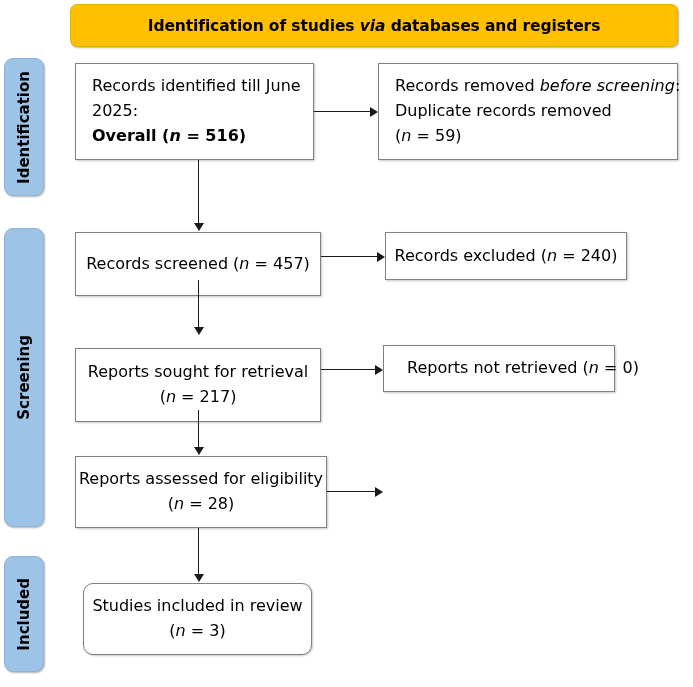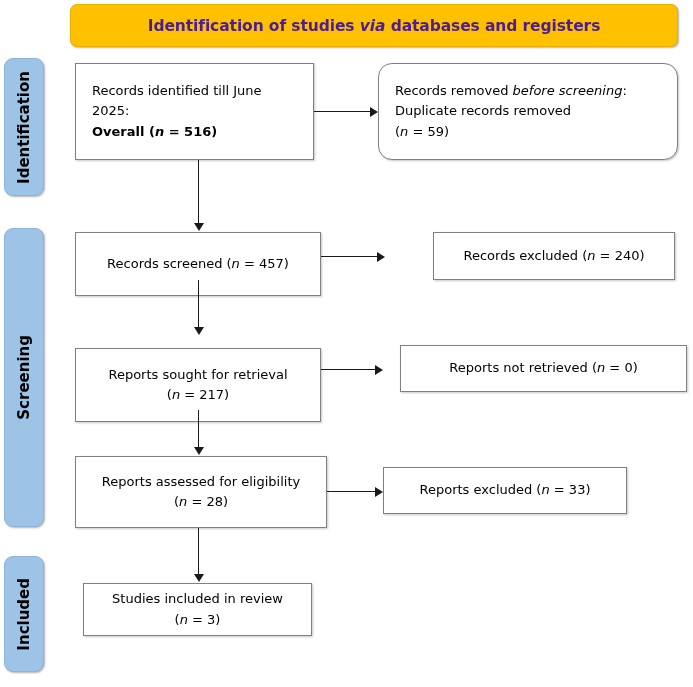--- a/index.html
+++ b/index.html
@@ -30,21 +30,21 @@
     border-radius: 7px;
     box-sizing: border-box;
     display: flex;
     align-items: center;
     justify-content: center;
     box-shadow: 1px 1px 2px rgba(0,0,0,0.30);
   }
   .banner-text {
     font-size: 15.5px;
     font-weight: bold;
-    color: #4c1d95;
+    color: #000000;
     letter-spacing: -0.1px;
     text-align: center;
     white-space: nowrap;
   }
   .banner-text i { font-style: italic; }
 
   
   .stage {
     position: absolute;
     left: 4px;
@@ -76,62 +76,62 @@
     position: absolute;
     background: #ffffff;
     border: 1px solid #808080;
     box-sizing: border-box;
     display: flex;
     flex-direction: column;
     justify-content: center;
     box-shadow: 1px 1px 2px rgba(0,0,0,0.22);
   }
   .box .line {
-    font-size: 13px;
+    font-size: 16px;
     color: #000000;
     line-height: 1.55;
     white-space: nowrap;
   }
   .box.padleft .line { padding-left: 16px; }
   .box.centered .line { text-align: center; }
   .box .line i { font-style: italic; }
   .nvar { font-style: italic; }
   .indent { padding-left: 14px; font-weight: bold; }
 
   
   #box-identified {
     left: 75px; top: 63px; width: 239px; height: 97px;
   }
   #box-duplicates {
-    left: 378px; top: 63px; width: 300px; height: 97px; border-radius: 14px;
+    left: 378px; top: 63px; width: 300px; height: 97px;
   }
   
   #box-screened {
     left: 75px; top: 232px; width: 246px; height: 64px;
   }
   #box-excluded-records {
-    left: 385px; top: 232px; width: 242px; height: 48px; margin-left: 48px;
+    left: 385px; top: 232px; width: 242px; height: 48px;
   }
   
   #box-sought {
     left: 75px; top: 348px; width: 246px; height: 74px;
   }
   #box-not-retrieved {
-    left: 400px; top: 345px; width: 287px; height: 47px;
+    left: 383px; top: 345px; width: 232px; height: 47px; padding-left: 23px;
   }
   
   #box-assessed {
     left: 75px; top: 456px; width: 252px; height: 72px;
   }
   #box-excluded-reports {
     left: 383px; top: 467px; width: 244px; height: 47px;
   }
   
   #box-included {
-    left: 83px; top: 583px; width: 229px; height: 53px;
+    left: 83px; top: 583px; width: 229px; height: 72px; border-radius: 10px;
   }
   .vline {
     position: absolute;
     width: 1px;
     background: #1a1a1a;
   }
   .hline {
     position: absolute;
     height: 1px;
     background: #1a1a1a;
@@ -197,23 +197,20 @@
 
   <div class="box centered" id="box-not-retrieved">
     <div class="line"><span>Reports not retrieved (</span><span class="nvar">n</span><span> = 0)</span></div>
   </div>
 
   <div class="box centered" id="box-assessed">
     <div class="line">Reports assessed for eligibility</div>
     <div class="line"><span>(</span><span class="nvar">n</span><span> = 28)</span></div>
   </div>
 
-  <div class="box centered" id="box-excluded-reports">
-    <div class="line"><span>Reports excluded (</span><span class="nvar">n</span><span> = 33)</span></div>
-  </div>
 
   <div class="box centered" id="box-included">
     <div class="line">Studies included in review</div>
     <div class="line"><span>(</span><span class="nvar">n</span><span> = 3)</span></div>
   </div>
 
   <div class="hline" style="left:314px; top:111px; width:56px;"></div>
   <div class="arrow-right" style="left:370px; top:107px;"></div>
 
   <div class="vline" style="left:198px; top:160px; height:64px;"></div>

